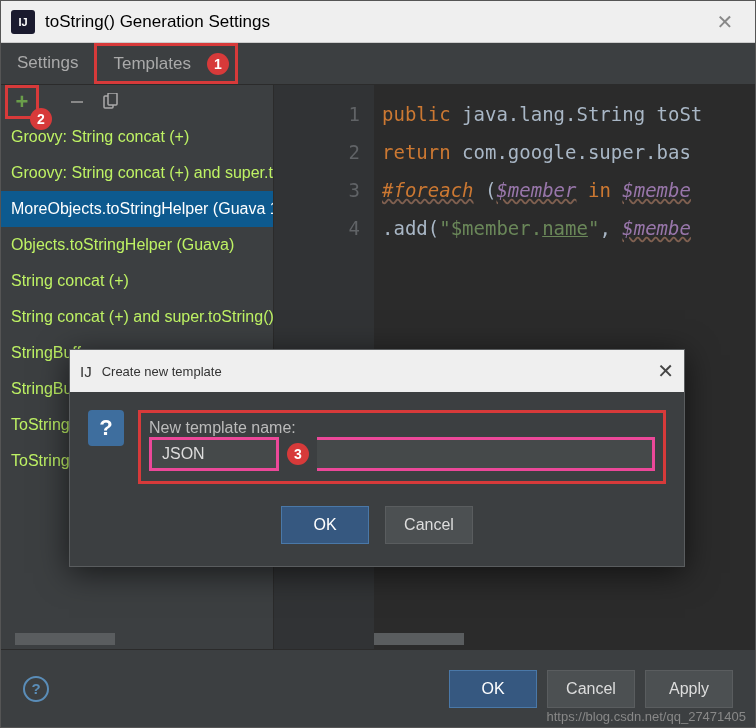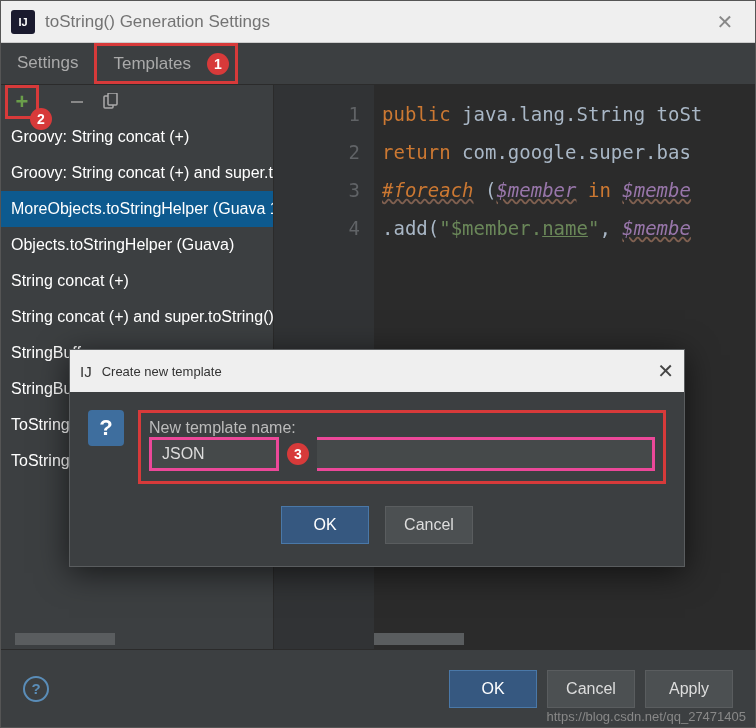--- a/index.html
+++ b/index.html
@@ -34,21 +34,21 @@
     background: #1a1a2e;
     border-radius: 3px;
     margin-right: 10px;
     display: flex;
     align-items: center;
     justify-content: center;
     color: #fff;
     font-size: 11px;
     font-weight: bold;
   }
-  .titlebar .title { flex: 1; font-size: 17px; color: #737373; }
+  .titlebar .title { flex: 1; font-size: 17px; color: #000000; }
   .titlebar .close {
     font-size: 20px;
     color: #888;
     cursor: pointer;
     width: 40px;
     text-align: center;
   }
   .tabs {
     height: 42px;
     display: flex;
@@ -105,21 +105,21 @@
     color: #6a9e4a;
     font-size: 22px;
     font-weight: bold;
   }
   .list {
     flex: 1;
     overflow: hidden;
   }
   .list-item {
     padding: 6px 10px;
-    color: #ffffff;
+    color: #bef264;
     white-space: nowrap;
     overflow: hidden;
     font-size: 16px;
     line-height: 1.5;
     cursor: pointer;
   }
   .list-item.selected {
     background: #0d5a8f;
     color: #fff;
   }

